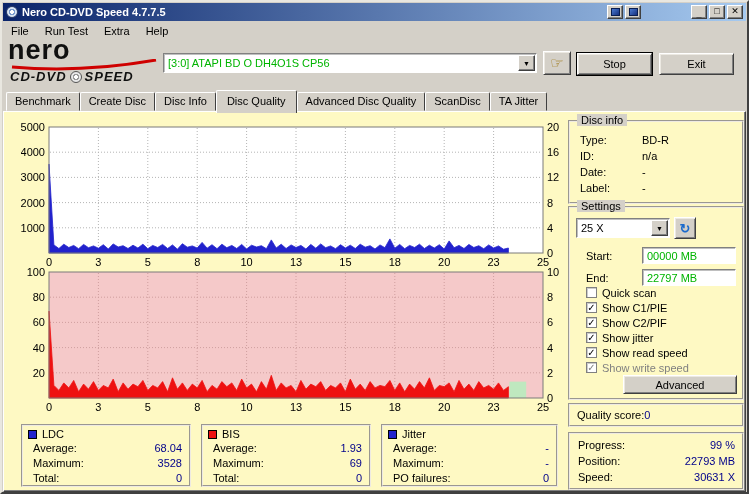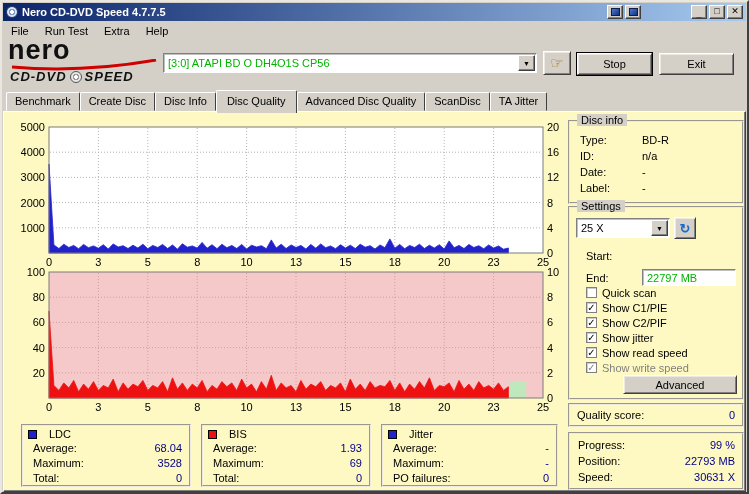--- a/index.html
+++ b/index.html
@@ -55,21 +55,21 @@
     border-color:#fff #404040 transparent #fff;border-bottom:none;padding:0 10px;}
   
   .page{position:absolute;left:1px;top:109px;width:743px;height:381px;background:#fef9c3;
     border:1px solid;border-color:#fff #404040 #404040 #fff;box-shadow:inset -1px -1px 0 #808080;}
   .chart{position:absolute;width:545px;height:146px;}
   .chart1{left:17px;top:11px;}
   .chart2{left:17px;top:156px;}
   
   .statbox{position:absolute;top:312px;height:63px;border:2px groove #eeeae2;}
   .sb1{left:17px;width:170px;} .sb2{left:197px;width:170px;} .sb3{left:377px;width:177px;}
-  .shead{position:absolute;left:5px;top:2px;display:flex;align-items:center;gap:12px;}
+  .shead{position:absolute;left:5px;top:2px;display:flex;align-items:center;gap:5px;}
   .legend-sq{width:9px;height:9px;border:1px solid #000;}
   .srow{position:absolute;left:10px;right:7px;display:flex;justify-content:space-between;}
   .r1{top:16px;} .r2{top:31px;} .r3{top:46px;justify-content:space-between;}
   .val{color:#00008b;}
   
   .group{position:absolute;left:564px;width:176px;border:2px groove #eeeae2;}
   .group-legend{position:absolute;top:-8px;left:7px;background:#d4d0c8;padding:0 4px;}
   .g-discinfo{top:8px;height:84px;}
   .g-settings{top:94px;height:194px;}
   .irow{position:absolute;display:flex;}
@@ -85,21 +85,21 @@
     border:1px solid;border-color:#808080 #fff #fff #808080;box-shadow:inset 1px 1px 0 rgba(0,0,0,.25);
     padding:2px 4px 0 4px;color:#00b400;}
   .f1{top:39px;} .f2{top:61px;}
   .cbrow{position:absolute;left:16px;display:flex;align-items:center;height:13px;}
   .cb{width:11px;height:11px;background:#fff;border:1px solid #808080;box-shadow:inset 1px 1px 0 rgba(0,0,0,.2);
     display:inline-flex;align-items:center;justify-content:center;font-size:10px;line-height:1;margin-right:5px;flex:0 0 auto;}
   .cbrow.disabled{color:#808080;} .cbrow.disabled .cb{color:#808080;}
   .cb1{top:78px;} .cb2{top:93px;} .cb3{top:108px;} .cb4{top:123px;} .cb5{top:138px;} .cb6{top:153px;}
   .btn-advanced{position:absolute;left:53px;top:167px;width:114px;height:19px;}
   .qualitybox{position:absolute;left:564px;top:291px;width:176px;height:24px;border:2px groove #eeeae2;
-    display:flex;align-items:center;justify-content:space-between;padding:0 7px;}
+    display:flex;align-items:center;justify-content:flex-start;padding:0 7px;}
   .progressbox{position:absolute;left:564px;top:320px;width:176px;height:58px;border:2px groove #eeeae2;}
   .prow{position:absolute;left:8px;right:7px;display:flex;justify-content:space-between;}
   .p1{top:5px;} .p2{top:21px;} .p3{top:37px;}
 </style>
 </head>
 <body>
 
 <div class="window">
 
   <div class="titlebar">
@@ -332,20 +332,21 @@
       <span class="group-legend">Settings</span>
       <div class="speed-combo">
         <span class="speed-text">25 X</span>
         <span class="combo-btn">▼</span>
       </div>
       <button class="btn3d btn-refresh">
           <span>↻</span>
         </button>
 
       <span class="set-label sl1">Start:</span>
+      <span class="field f1">00000 MB</span>
       <span class="set-label sl2">End:</span>
       <span class="field f2">22797 MB</span>
 
       <div class="cbrow cb1">
           <span class="cb"></span>
           <span>Quick scan</span>
         </div>
       <div class="cbrow cb2">
           <span class="cb">✓</span>
           <span>Show C1/PIE</span>

